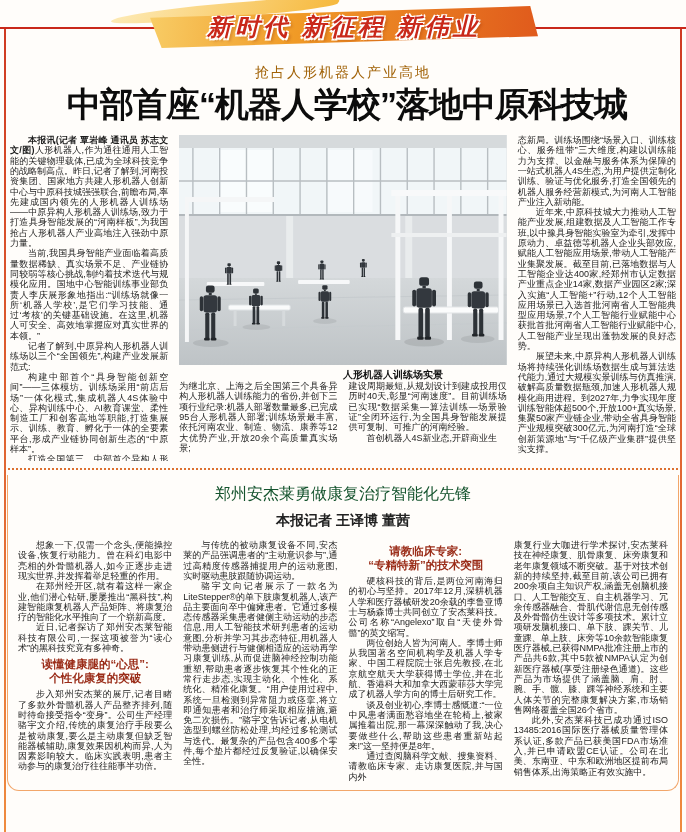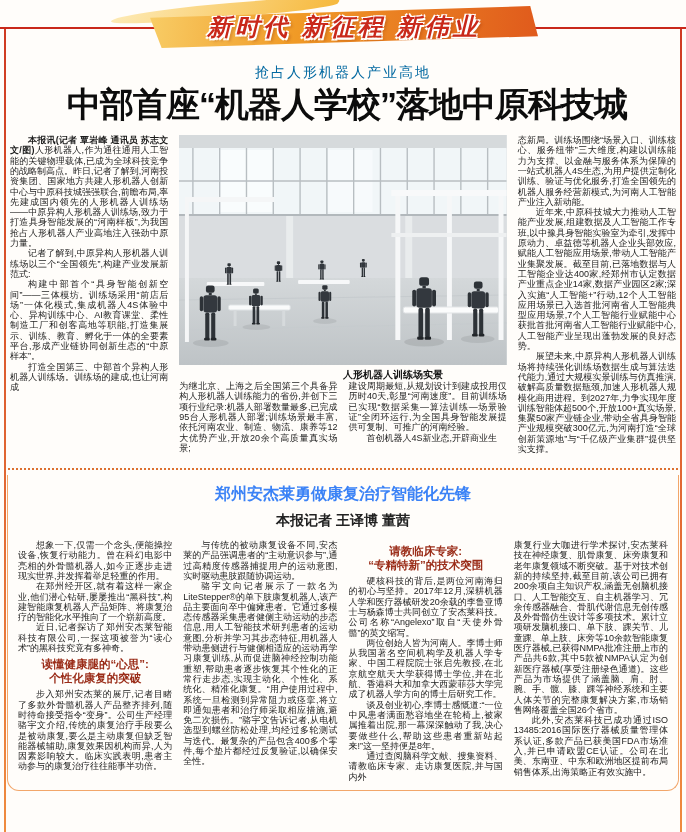--- a/index.html
+++ b/index.html
@@ -22,21 +22,21 @@
   .ribbon{position:absolute;left:150px;top:6px;width:388px;height:42px;
           clip-path:polygon(0 28%,98% 0,100% 72%,3% 100%);
           background:linear-gradient(96deg,#f8cd66,#f09a26 38%,#e05a1c 100%);
           display:flex;align-items:center;justify-content:center;}
   .ribbon-text{font-size:24px;font-weight:900;font-style:italic;letter-spacing:4px;
           color:var(--banner-red,#c9281a);white-space:nowrap;
           text-shadow:-1.5px -1.5px 0 #fff,1.5px -1.5px 0 #fff,-1.5px 1.5px 0 #fff,
                       1.5px 1.5px 0 #fff,3px 3px 3px rgba(140,40,0,.35);}
 
   
-  .kicker{text-align:center;font-size:14px;letter-spacing:2px;color:#0369a1;margin-top:8px;}
+  .kicker{text-align:center;font-size:14px;letter-spacing:2px;color:#a16207;margin-top:8px;}
   .headline1{text-align:center;font-size:34px;font-weight:900;color:#0c0c0c;
              margin:3px 0 12px;line-height:1.12;letter-spacing:-1px;padding-left:8px;}
 
   
   .a1-grid{margin:0 10px;display:grid;grid-template-columns:repeat(4,1fr);
            column-gap:11px;grid-template-rows:246px auto;height:326px;overflow:hidden;}
   .a1c1{grid-column:1;grid-row:1/3;}
   .photo-wrap{grid-column:2/4;grid-row:1;}
   .a1c2{grid-column:2;grid-row:2;}
   .a1c3{grid-column:3;grid-row:2;}
@@ -50,21 +50,21 @@
   .photo{width:100%;height:230px;display:block;background:#dfe3e5;}
   .caption{font-size:10px;font-weight:bold;text-align:center;margin-top:3px;
            color:#111;transform:translateX(50px);}
 
   .dotted-sep{margin:7px 8px 0;height:0;border-top:2px dotted var(--dotted-orange,#dd7030);}
 
   
   .article2{margin:5px 7px 0;border:1.5px solid var(--box-orange,#f2a66a);border-top:none;
             border-radius:0 0 12px 12px;padding:9px 10px 8px;}
   .headline2{text-align:center;font-size:31px;font-weight:900;color:#0c0c0c;margin:2px 0 7px;}
-  .subtitle2{text-align:center;font-size:16px;font-weight:700;color:#3b82f6;margin:0 0 7px;}
+  .subtitle2{text-align:center;font-size:16px;font-weight:400;color:#14532d;margin:0 0 7px;}
   .byline2{text-align:center;font-size:14px;font-weight:bold;color:#222;margin:0 0 10px;}
   .a2-grid{display:grid;grid-template-columns:repeat(4,1fr);column-gap:11px;
            height:242px;overflow:hidden;}
 
   .subhead{font-weight:bold;color:var(--subhead-red,#9a2c18);text-align:center;
            font-size:11.5px;line-height:13.5px;margin:5px 0 4px;}
 </style>
 </head>
 <body>
 
@@ -80,20 +80,21 @@
     </div>
   </header>
 
   <section>
     <div class="kicker">抢占人形机器人产业高地</div>
     <h1 class="headline1">中部首座“机器人学校”落地中原科技城</h1>
 
     <div class="a1-grid">
       <div class="bodycol a1c1">
           <p><b>本报讯(记者 覃岩峰 通讯员 苏志文 文/图)</b>人形机器人,作为通往通用人工智能的关键物理载体,已成为全球科技竞争的战略制高点。昨日,记者了解到,河南投资集团、国家地方共建人形机器人创新中心与中原科技城强强联合,前瞻布局,率先建成国内领先的人形机器人训练场——中原异构人形机器人训练场,致力于打造具身智能发展的“河南样板”,为我国抢占人形机器人产业高地注入强劲中原力量。</p>
+          <p>当前,我国具身智能产业面临着高质量数据稀缺、真实场景不足、产业链协同较弱等核心挑战,制约着技术迭代与规模化应用。国地中心智能训练事业部负责人李庆展形象地指出:“训练场就像一所‘机器人学校’,是它们学习技能、通过‘考核’的关键基础设施。在这里,机器人可安全、高效地掌握应对真实世界的本领。”</p>
           <p>记者了解到,中原异构人形机器人训练场以三个“全国领先”,构建产业发展新范式:</p>
           <p>构建中部首个“具身智能创新空间”——三体模坊。训练场采用“前店后场”一体化模式,集成机器人4S体验中心、异构训练中心、AI教育课堂、柔性制造工厂和创客高地等职能,打造集展示、训练、教育、孵化于一体的全要素平台,形成产业链协同创新生态的“中原样本”。</p>
           <p>打造全国第三、中部首个异构人形机器人训练场。训练场的建成,也让河南成</p>
         </div>
 
       <div class="photo-wrap">
         <svg class="photo" viewBox="0 0 330 230" preserveAspectRatio="none" aria-hidden="true">
           <defs>
             <linearGradient id="gBg" x1="0" y1="0" x2="0" y2="1">
               <stop offset="0" stop-color="#e6e9ea"></stop>

